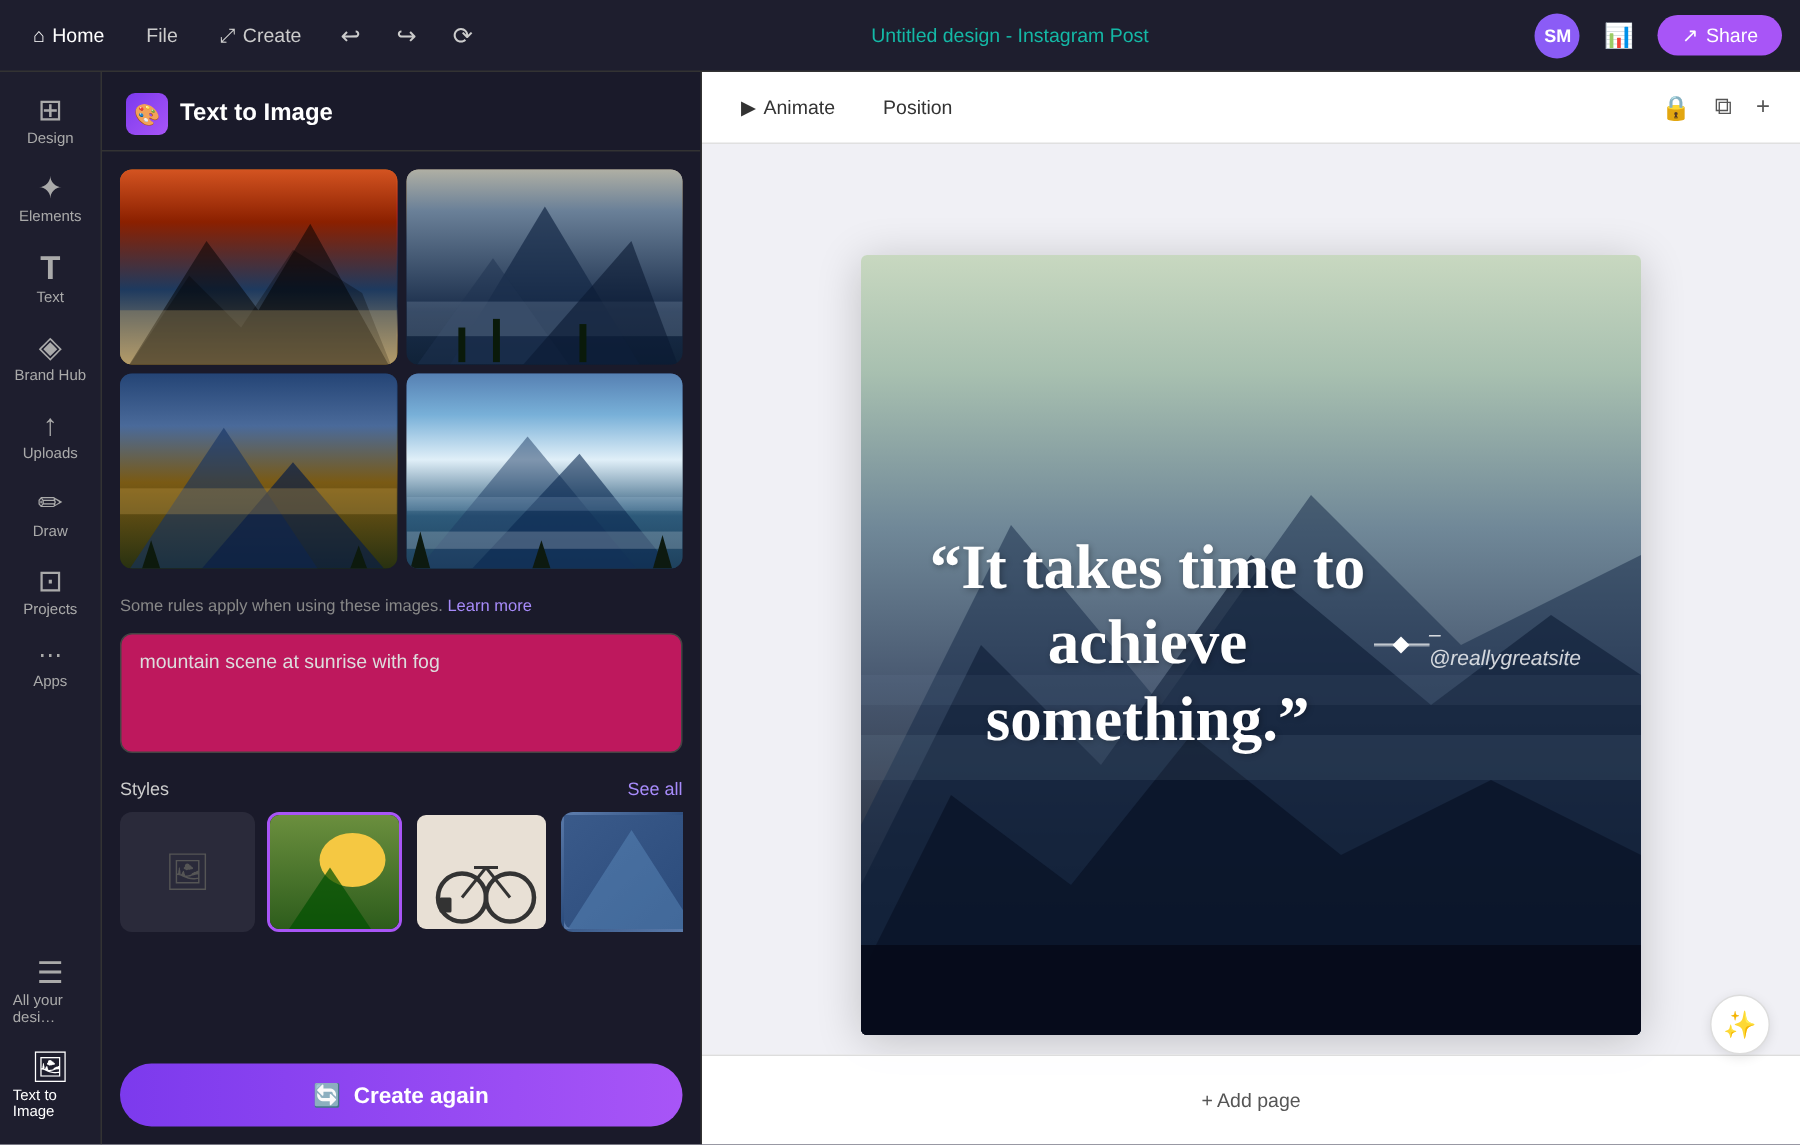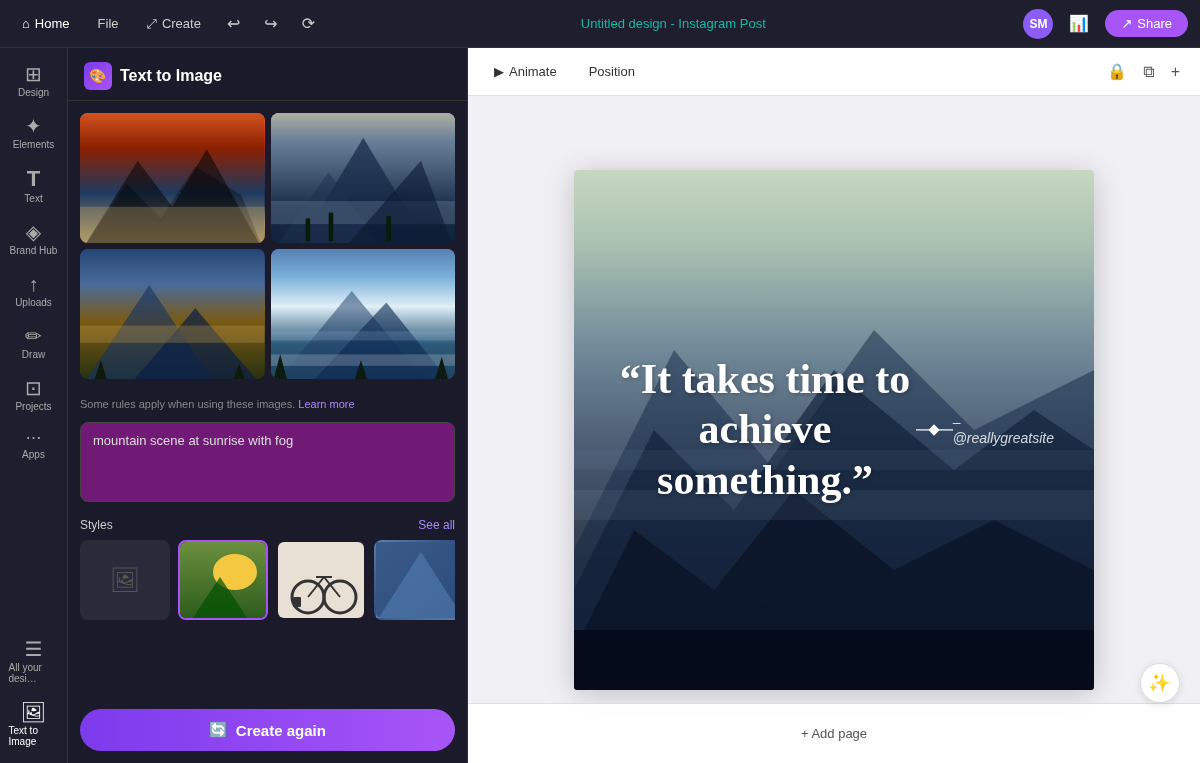--- a/index.html
+++ b/index.html
@@ -98,21 +98,21 @@
     }
     .rules-link { color: #a78bfa; text-decoration: none; }
 
     
     .prompt-area {
       margin: 0 12px;
       padding: 0;
     }
     .prompt-textarea {
       width: 100%;
-      background: #701a75;
+      background: #be185d;
       border: 1px solid #444;
       border-radius: 8px;
       color: #ddd;
       font-size: 13px;
       padding: 10px 12px;
       resize: none;
       height: 80px;
       font-family: inherit;
       outline: none;
     }

